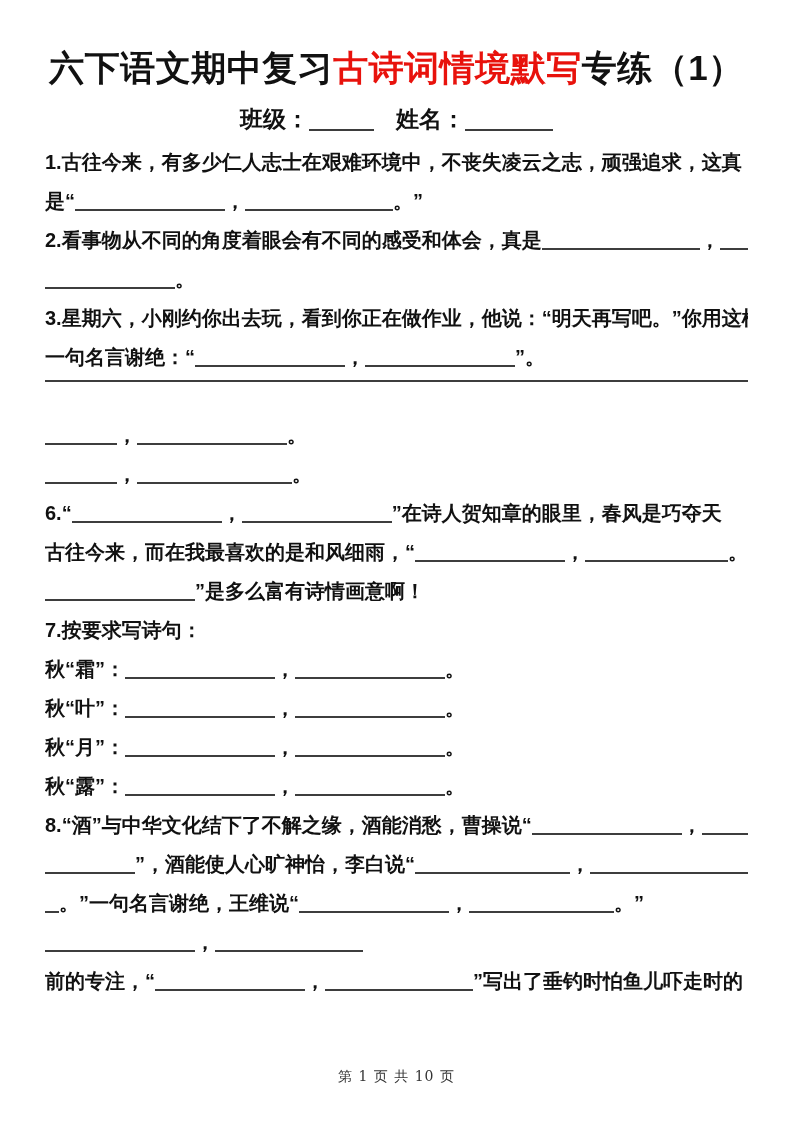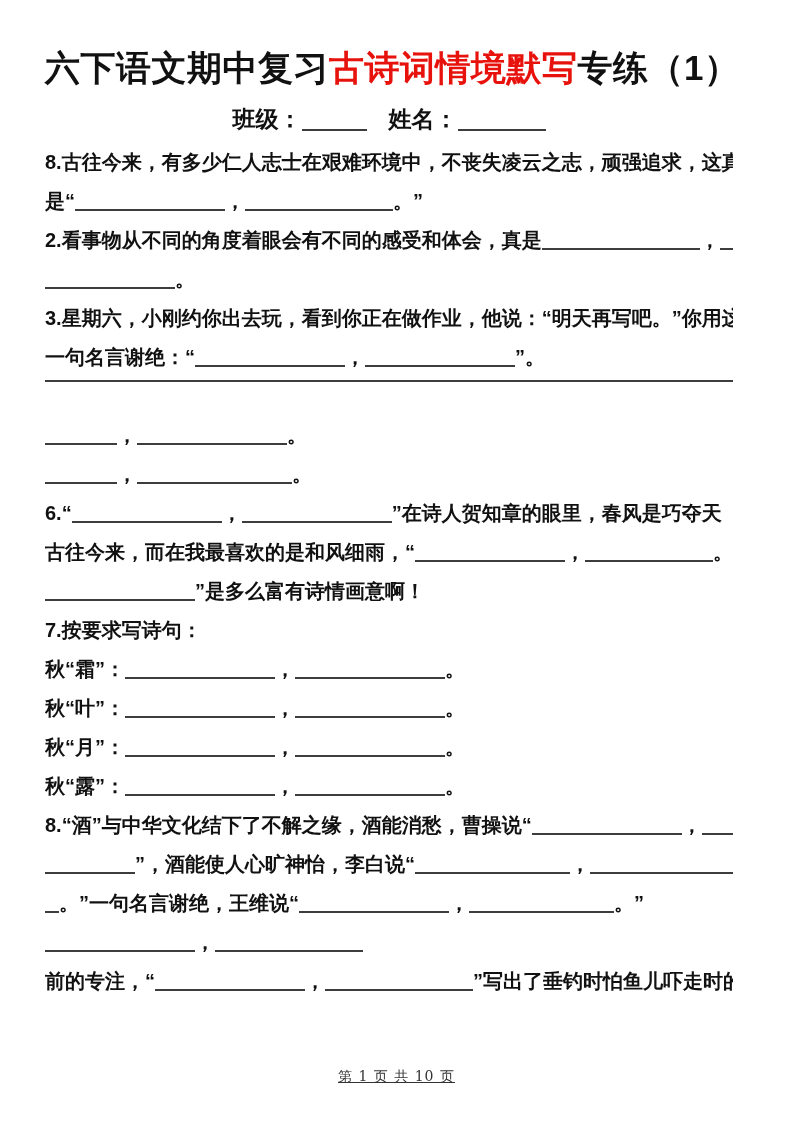--- a/index.html
+++ b/index.html
@@ -7,21 +7,21 @@
     width: 793px; height: 1122px;
     background: #ffffff;
     font-family: "Liberation Sans", "DejaVu Sans", sans-serif;
     color: #111111;
     overflow: hidden;
   }
   .page {
     position: relative;
     width: 793px; height: 1122px;
     box-sizing: border-box;
-    padding: 46px 60px 0 45px;
+    padding: 46px 45px 0 45px;
   }
   .doc-title {
     text-align: center;
     font-size: 35px;
     font-weight: 700;
     line-height: 1.25;
     white-space: nowrap;
     letter-spacing: 0.5px;
   }
   .id-line {
@@ -66,39 +66,38 @@
   }
   .footer {
     position: absolute;
     left: 0; right: 0;
     bottom: 36px;
     text-align: center;
     font-family: "DejaVu Serif", "Liberation Serif", serif;
     font-size: 14px;
     color: #333333;
     letter-spacing: 1px;
-    text-decoration: underline;
   }
 </style>
 </head>
 <body>
 
 <div class="page">
 
   <div class="doc-title">
     <span>六下语文期中复习</span><span class="hl" style="color: rgb(232, 18, 12);">古诗词情境默写</span><span>专练（1）</span>
   </div>
 
   <div class="id-line">
     <span>班级：</span><span class="hblank" style="width: 65px;"></span><span class="name-label">姓名：</span><span class="hblank" style="width: 88px;"></span>
   </div>
 
   <div class="questions">
       <div class="qline">
-        <span class="txt">8.古往今来，有多少仁人志士在艰难环境中，不丧失凌云之志，顽强追求，这真</span>
+        <span class="txt">1.古往今来，有多少仁人志士在艰难环境中，不丧失凌云之志，顽强追求，这真</span>
       </div>
       <div class="qline">
         <span class="txt">是“</span>
         <span class="blank" style="width: 150px;"></span>
         <span class="txt">，</span>
         <span class="blank" style="width: 148px;"></span>
         <span class="txt">。”</span>
       </div>
       <div class="qline">
         <span class="txt">2.看事物从不同的角度着眼会有不同的感受和体会，真是</span>

